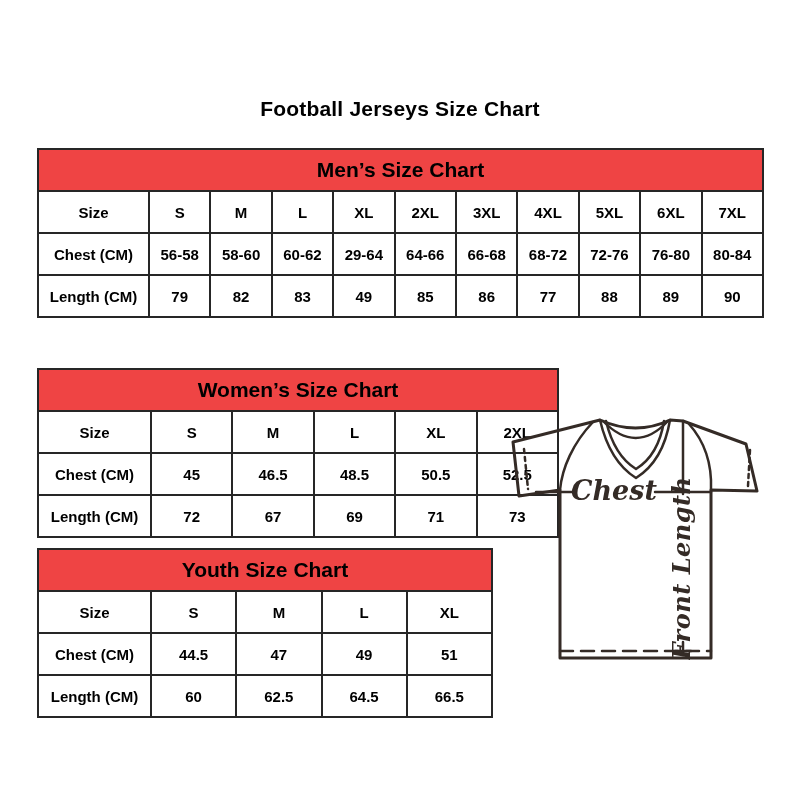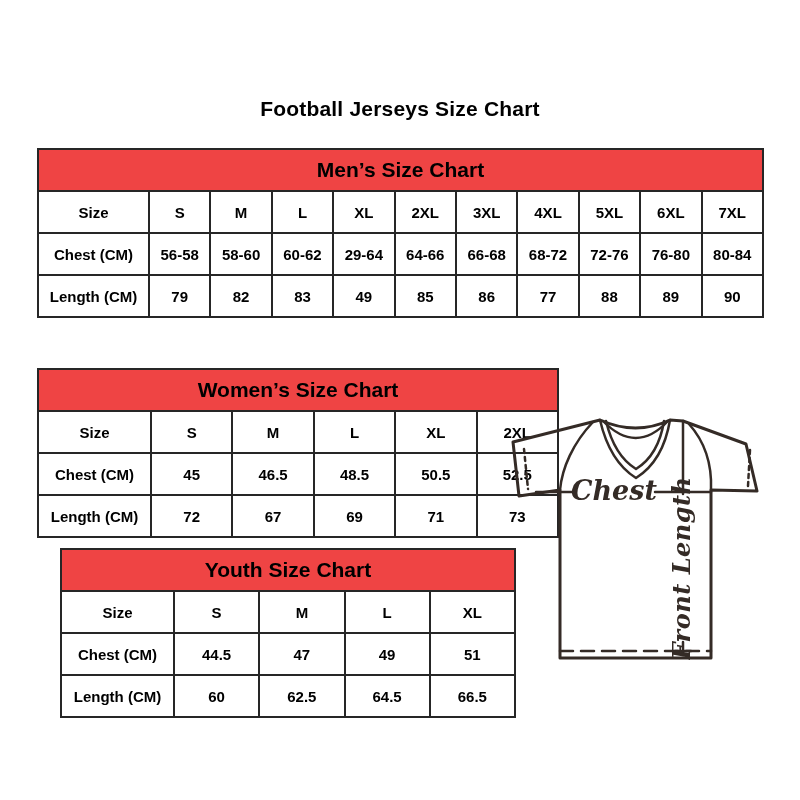--- a/index.html
+++ b/index.html
@@ -43,21 +43,21 @@
     color: #000000;
     overflow: hidden;
     white-space: nowrap;
   }
   table.size-table td.tbl-title-cell {
     background: #ef4444;
     font-size: 21px;
   }
   #men-table   { left: 37px; top: 148px; width: 727px; }
   #women-table { left: 37px; top: 368px; width: 522px; }
-  #youth-table { left: 37px; top: 548px; width: 456px; margin-left: 23px; }
+  #youth-table { left: 37px; top: 548px; width: 456px; }
   #men-table   col.label-col { width: 111px; }
   #women-table col.label-col { width: 113px; }
   #youth-table col.label-col { width: 113px; }
   .jersey-svg {
     position: absolute;
     left: 503px;
     top: 398px;
   }
   .jersey-label {
     font-family: "DejaVu Serif", "Liberation Serif", serif;

